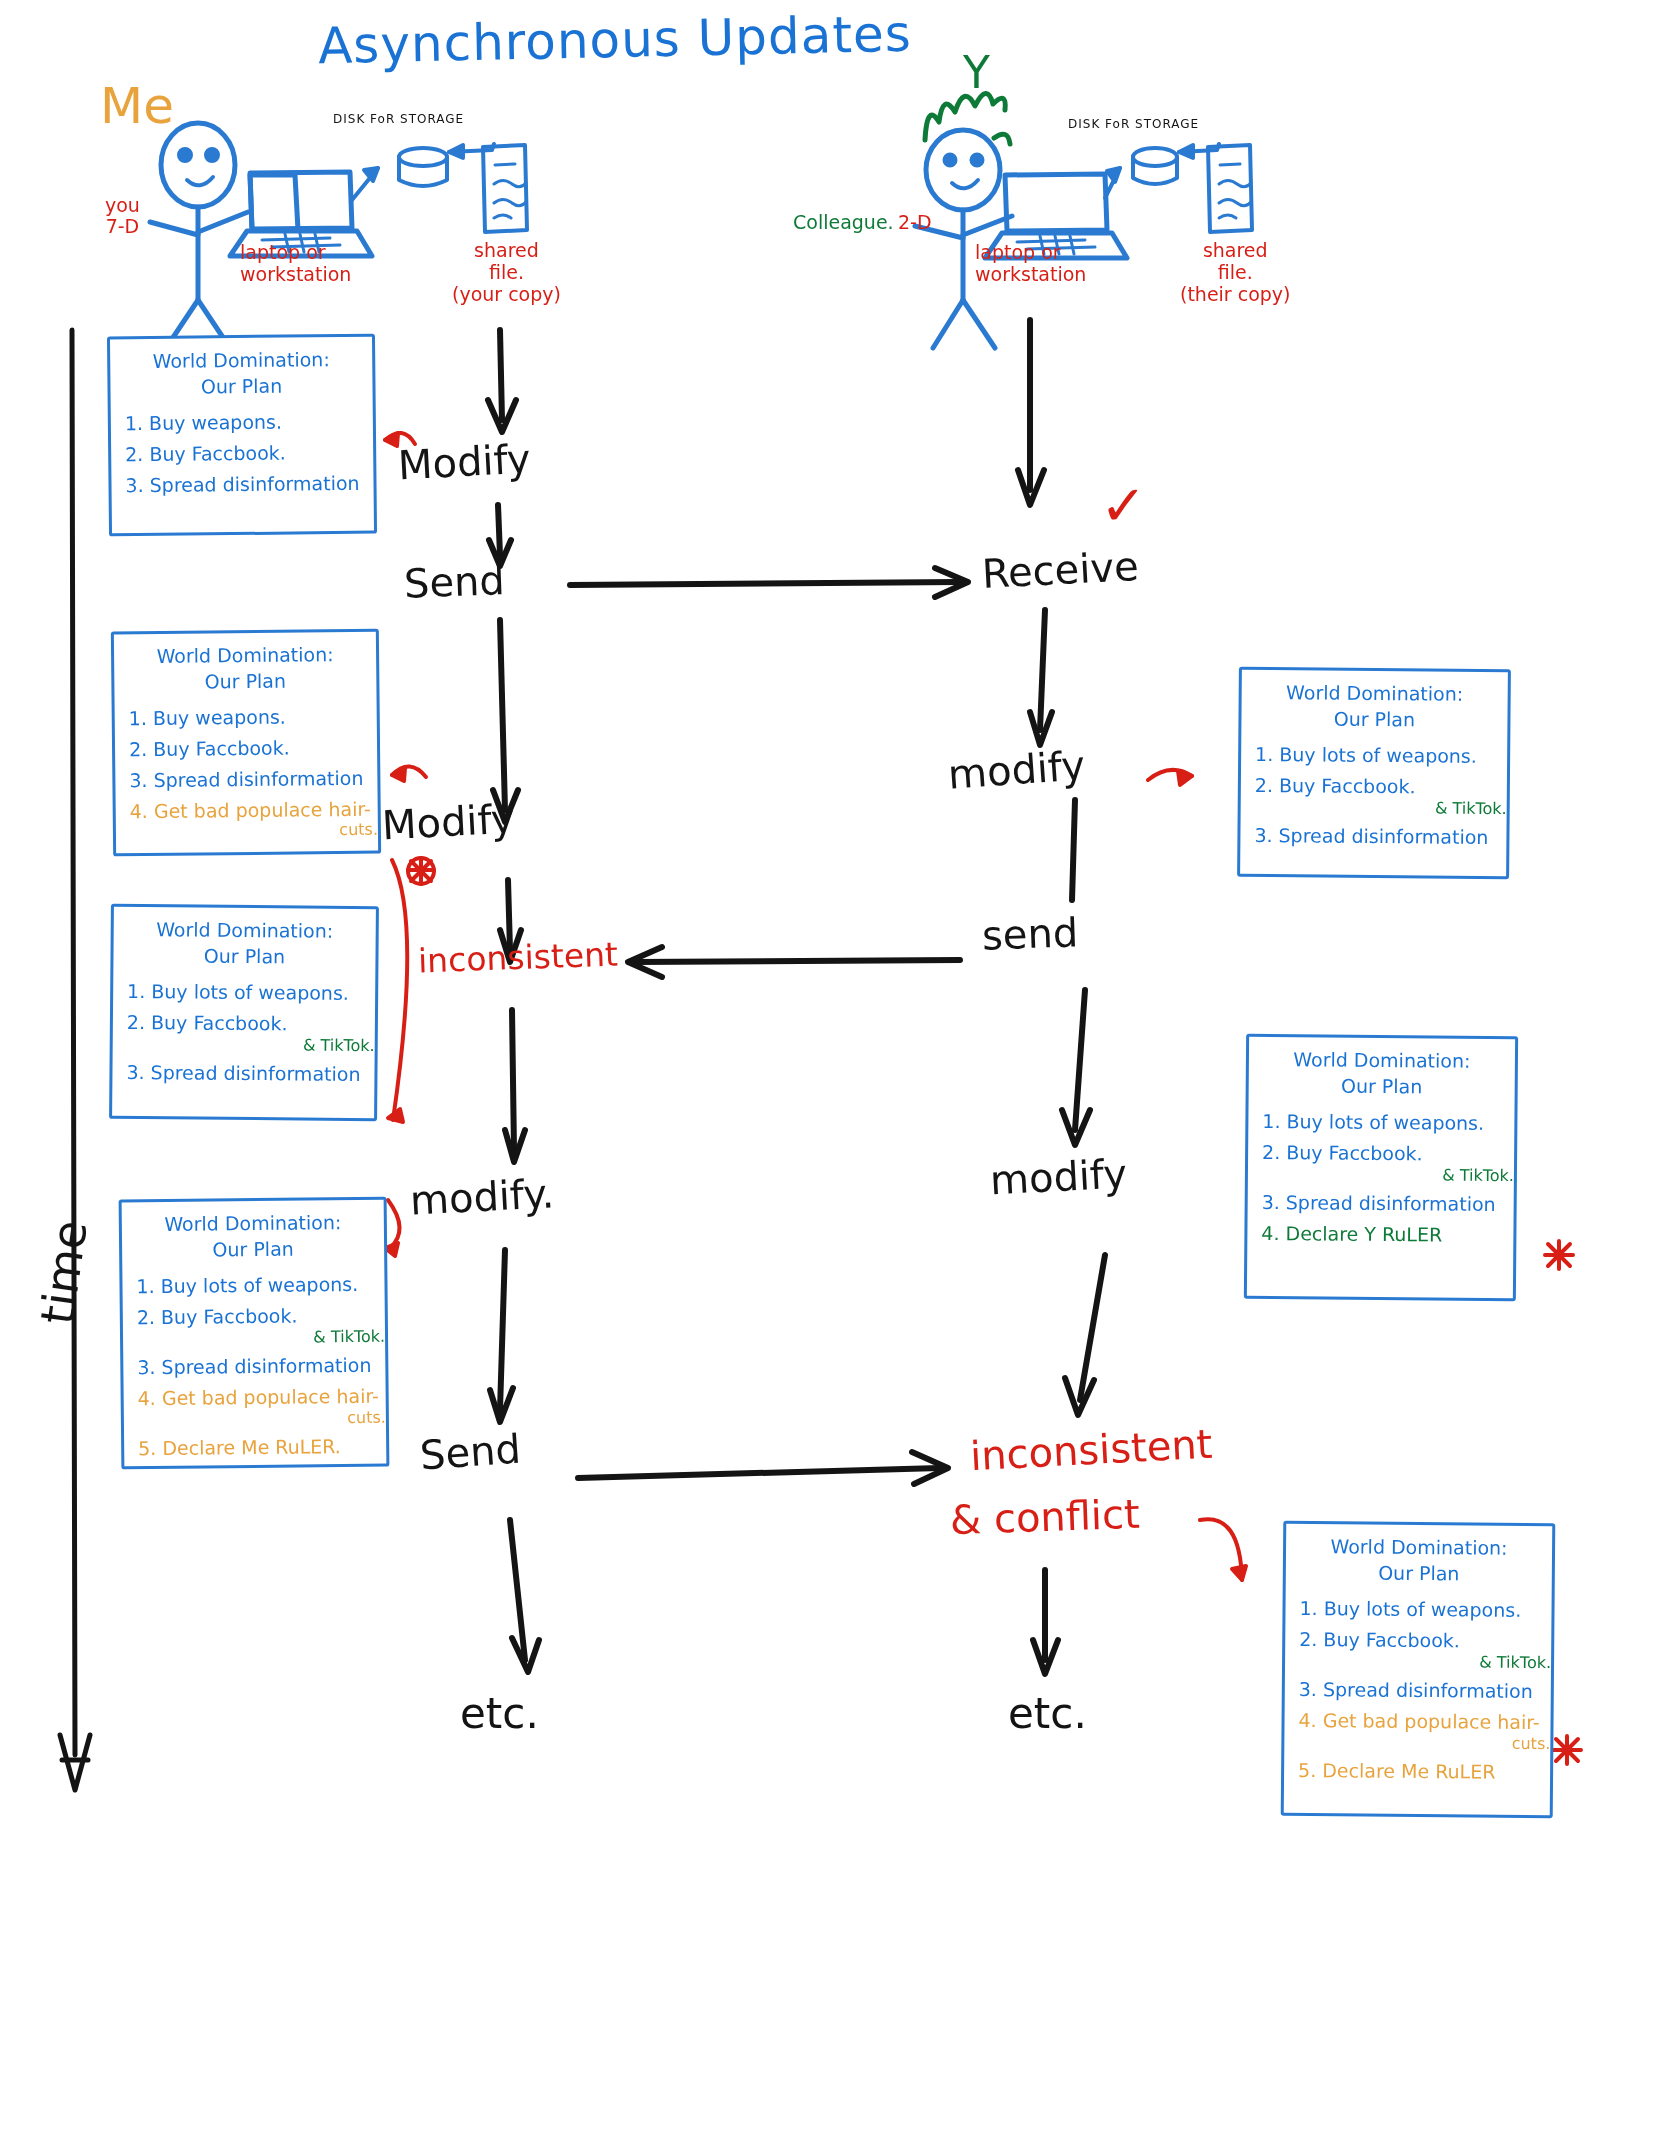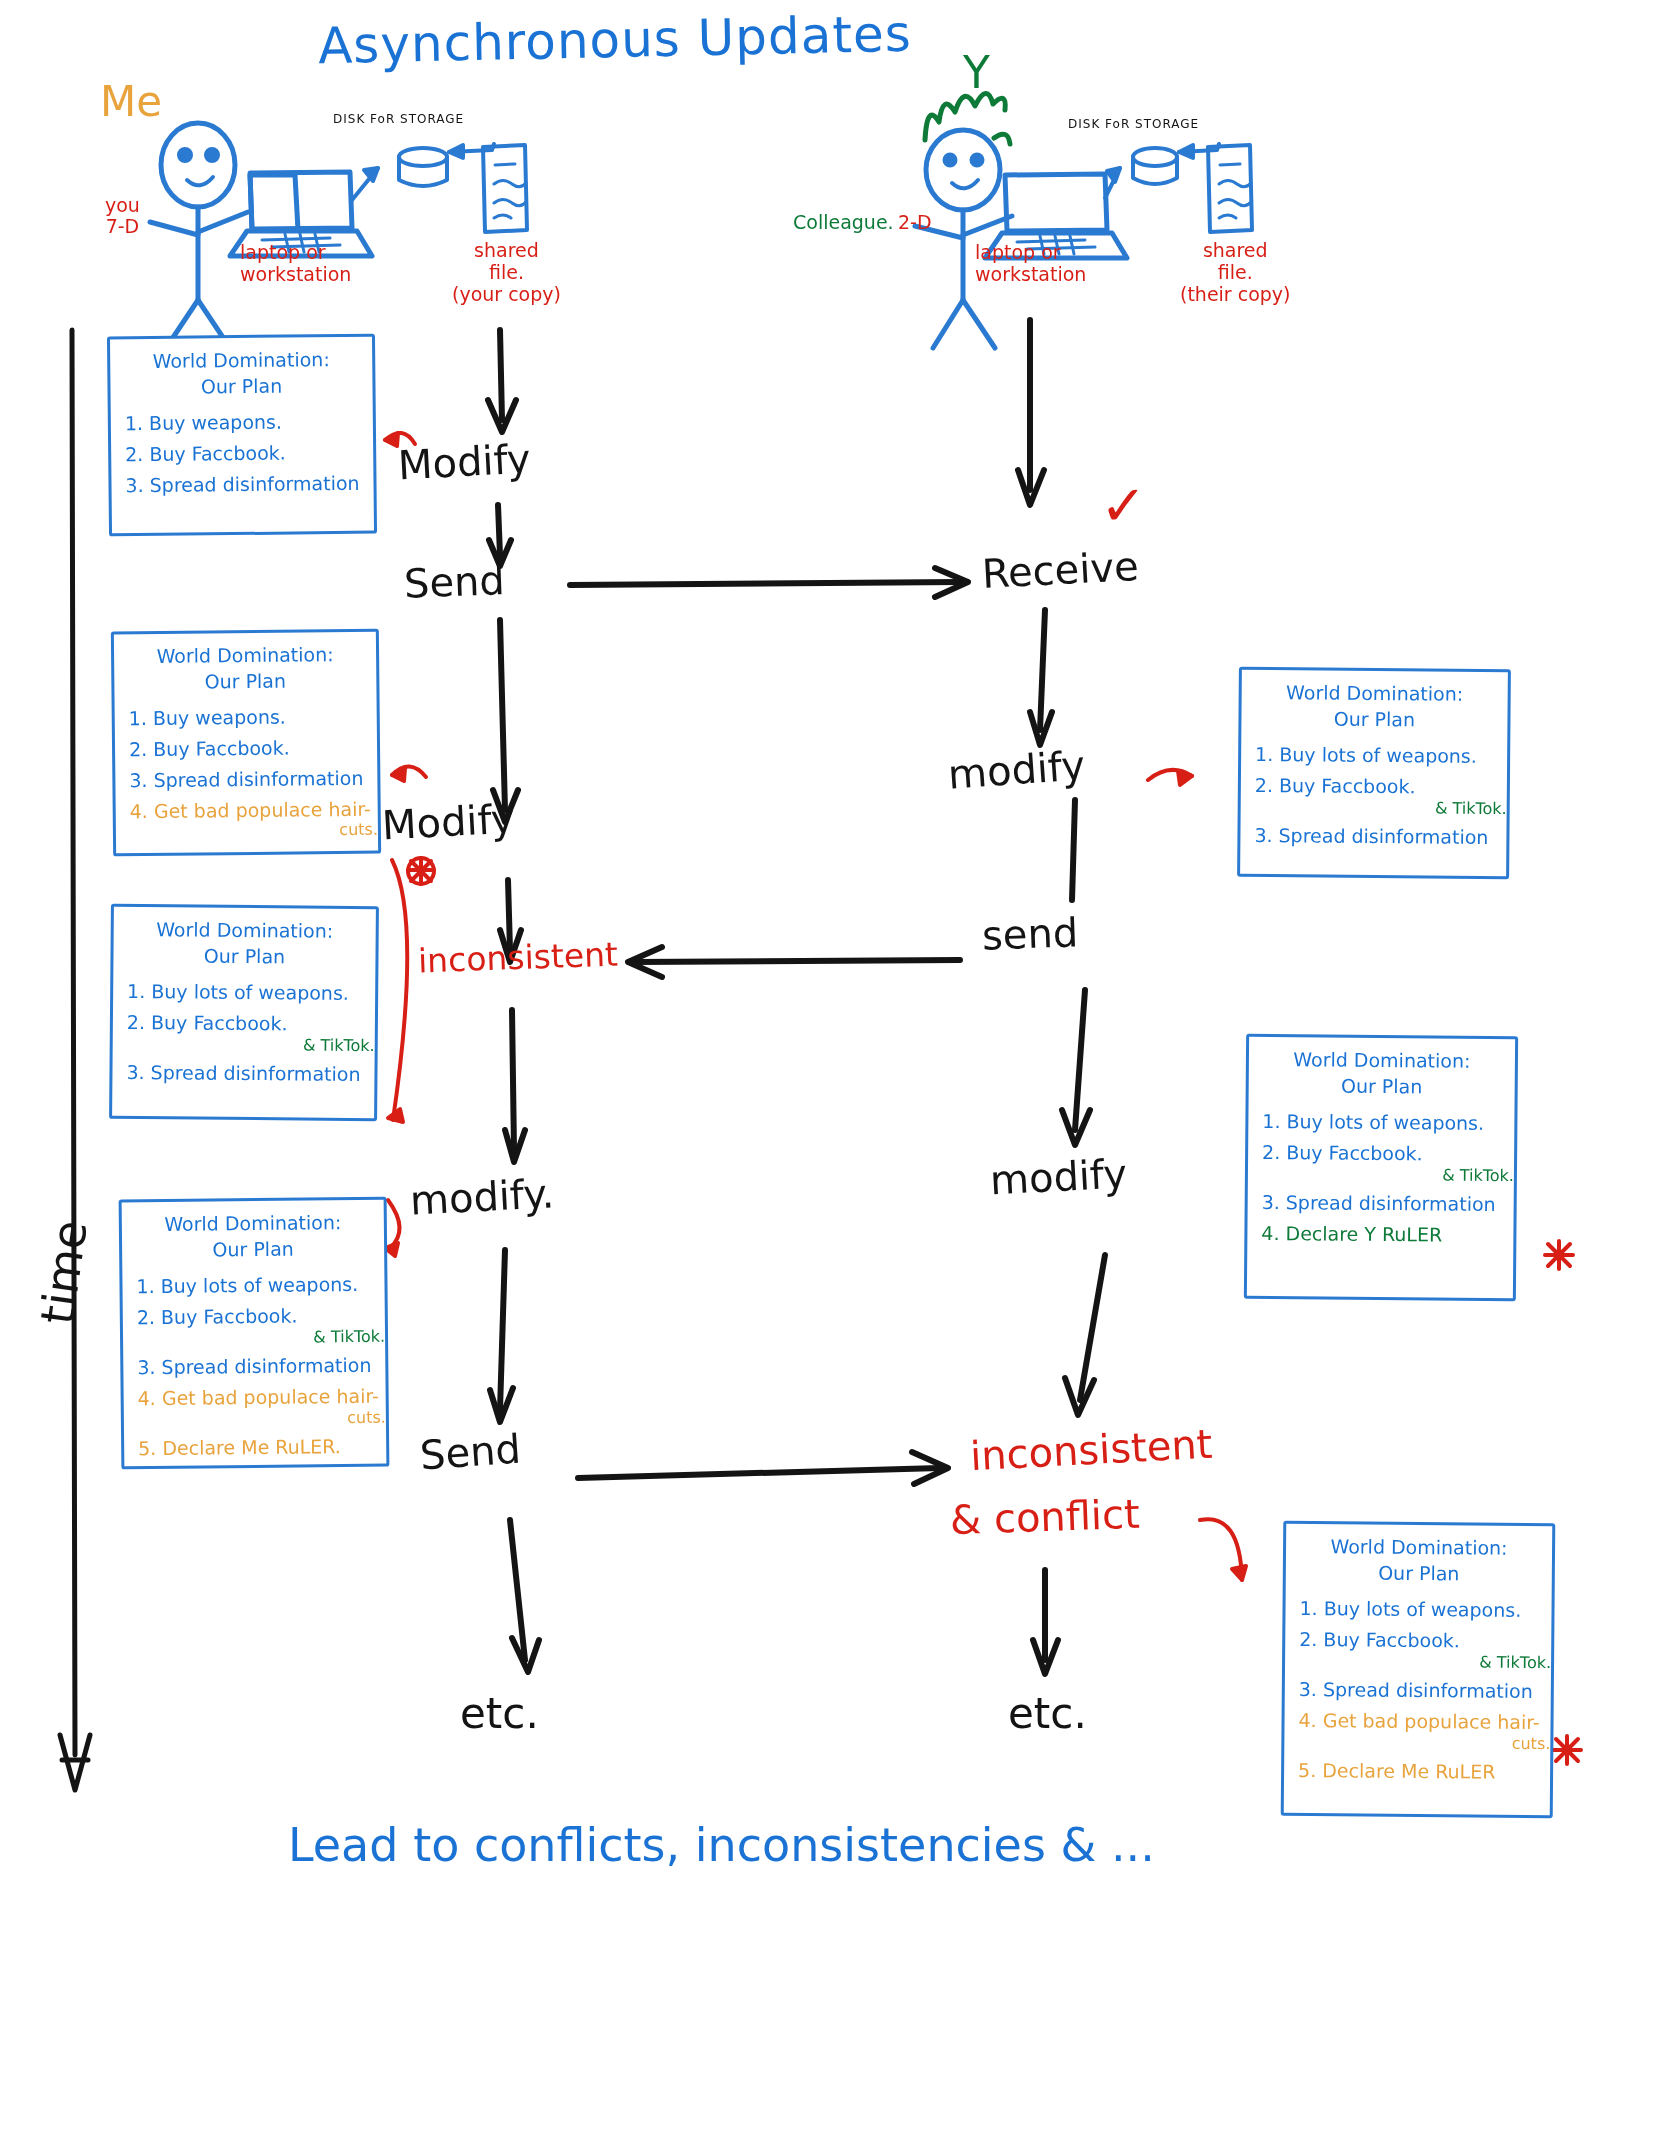--- a/index.html
+++ b/index.html
@@ -11,21 +11,21 @@
   .hand{position:absolute;white-space:pre;line-height:1.12;
         font-family:"DejaVu Sans", sans-serif;}
   .blue{color:#1a73d4;}
   .red{color:#d81f16;}
   .green{color:#0e7a38;}
   .orange{color:#e8a33d;}
   .black{color:#141414;}
 
   .title{font-size:50px;letter-spacing:1px;font-weight:400;
          transform:rotate(-1.2deg);}
-  .me-label{font-size:42px;}
+  .me-label{font-size:50px;}
   .step{font-size:40px;color:#141414;}
   .tiny{font-size:12px;letter-spacing:1px;}
   .small{font-size:19px;}
   .bottomline{font-size:46px;}
   .inconsist{font-size:33px;}
   .etc{font-size:42px;}
 
   
   .doc{position:absolute;border:3px solid #2b7ad1;border-radius:3px;
        background:#fff;box-sizing:border-box;}
@@ -279,21 +279,20 @@
   <div class="hand step" style="left:982px;top:912px;transform:rotate(-2deg);">send</div>
   <div class="hand step" style="left:990px;top:1155px;transform:rotate(-3deg);">modify</div>
   <div class="hand step etc" style="left:1008px;top:1690px;">etc.</div>
 
   <div class="hand red" style="left:1100px;top:475px;font-size:56px;">✓</div>
 
   <div class="hand red inconsist" style="left:418px;top:940px;transform:rotate(-2deg);">inconsistent</div>
   <div class="hand red" style="left:970px;top:1428px;font-size:40px;transform:rotate(-3deg);">inconsistent</div>
   <div class="hand red" style="left:950px;top:1495px;font-size:40px;transform:rotate(-2deg);">&amp; conflict</div>
 
-  <div class="hand blue bottomline" style="left:288px;top:1820px;">Lead to conflicts, inconsistencies &amp; ...</div>
 </div>
 
 <div class="layer">
   <div class="doc tilt1" style="left:108px;top:335px;width:268px;height:200px;">
       <div class="dt" style="white-space: pre;">World Domination:
 Our Plan</div>
       <ol style="margin-top: 12px;">
         <li>1. Buy weapons.</li>
         <li>2. Buy Faccbook.</li>
         <li>3. Spread disinformation</li>

